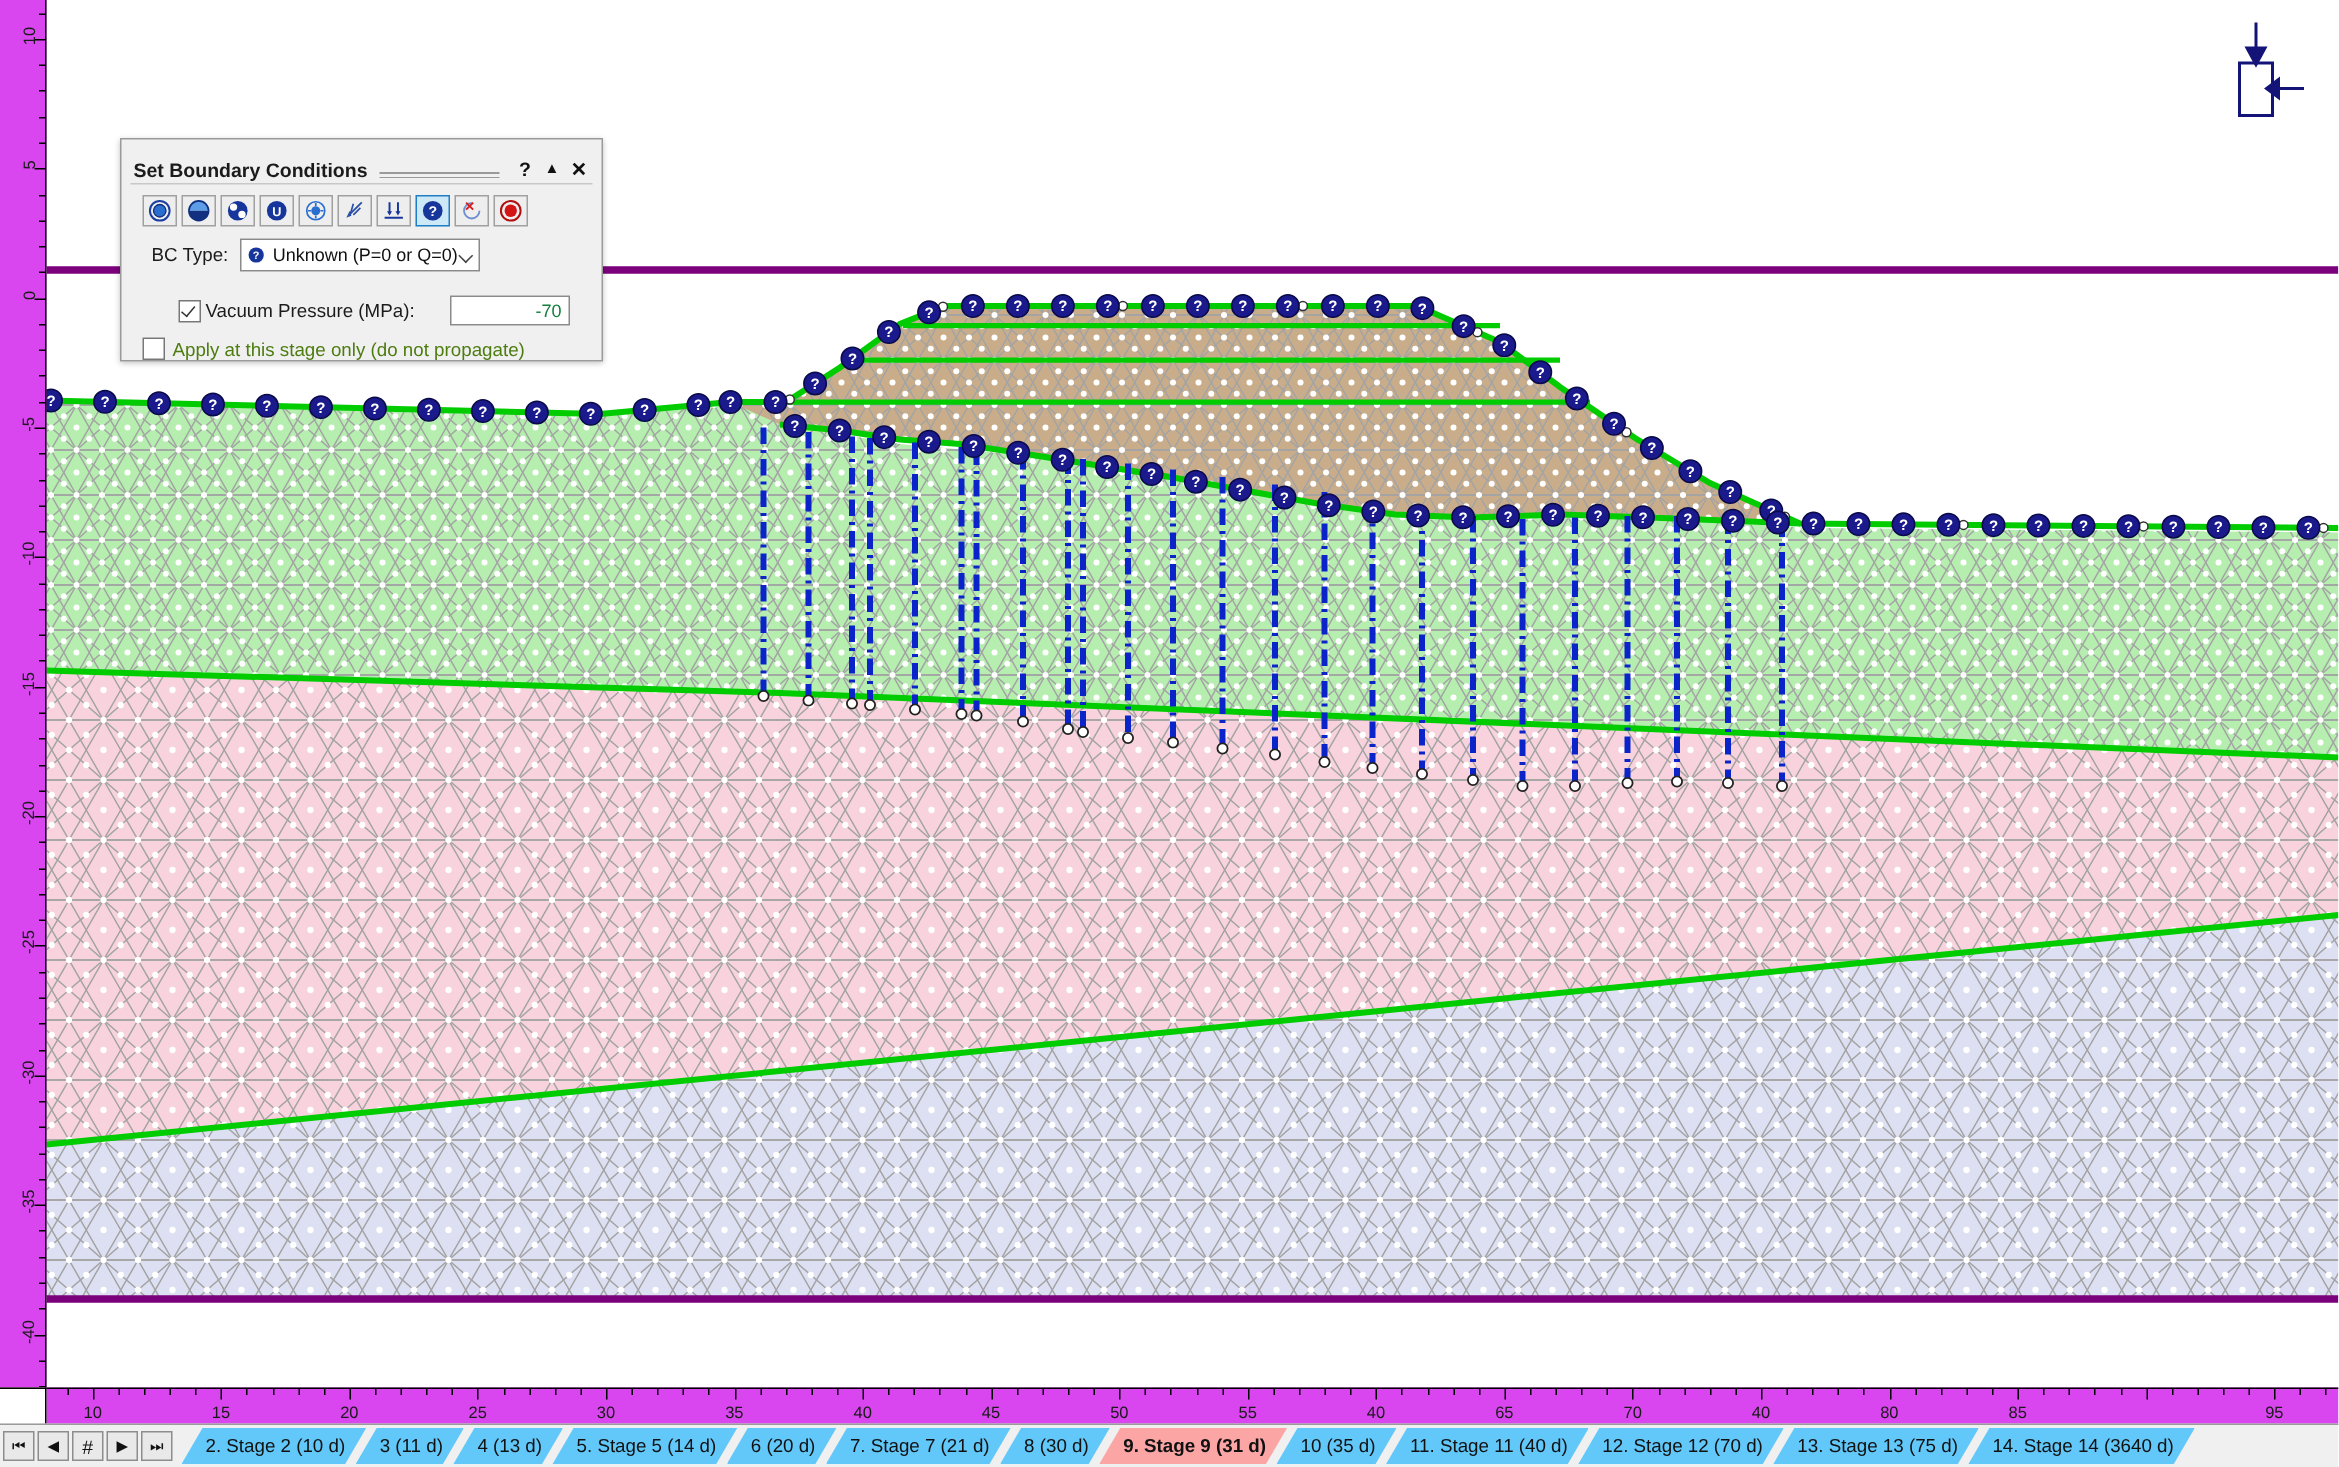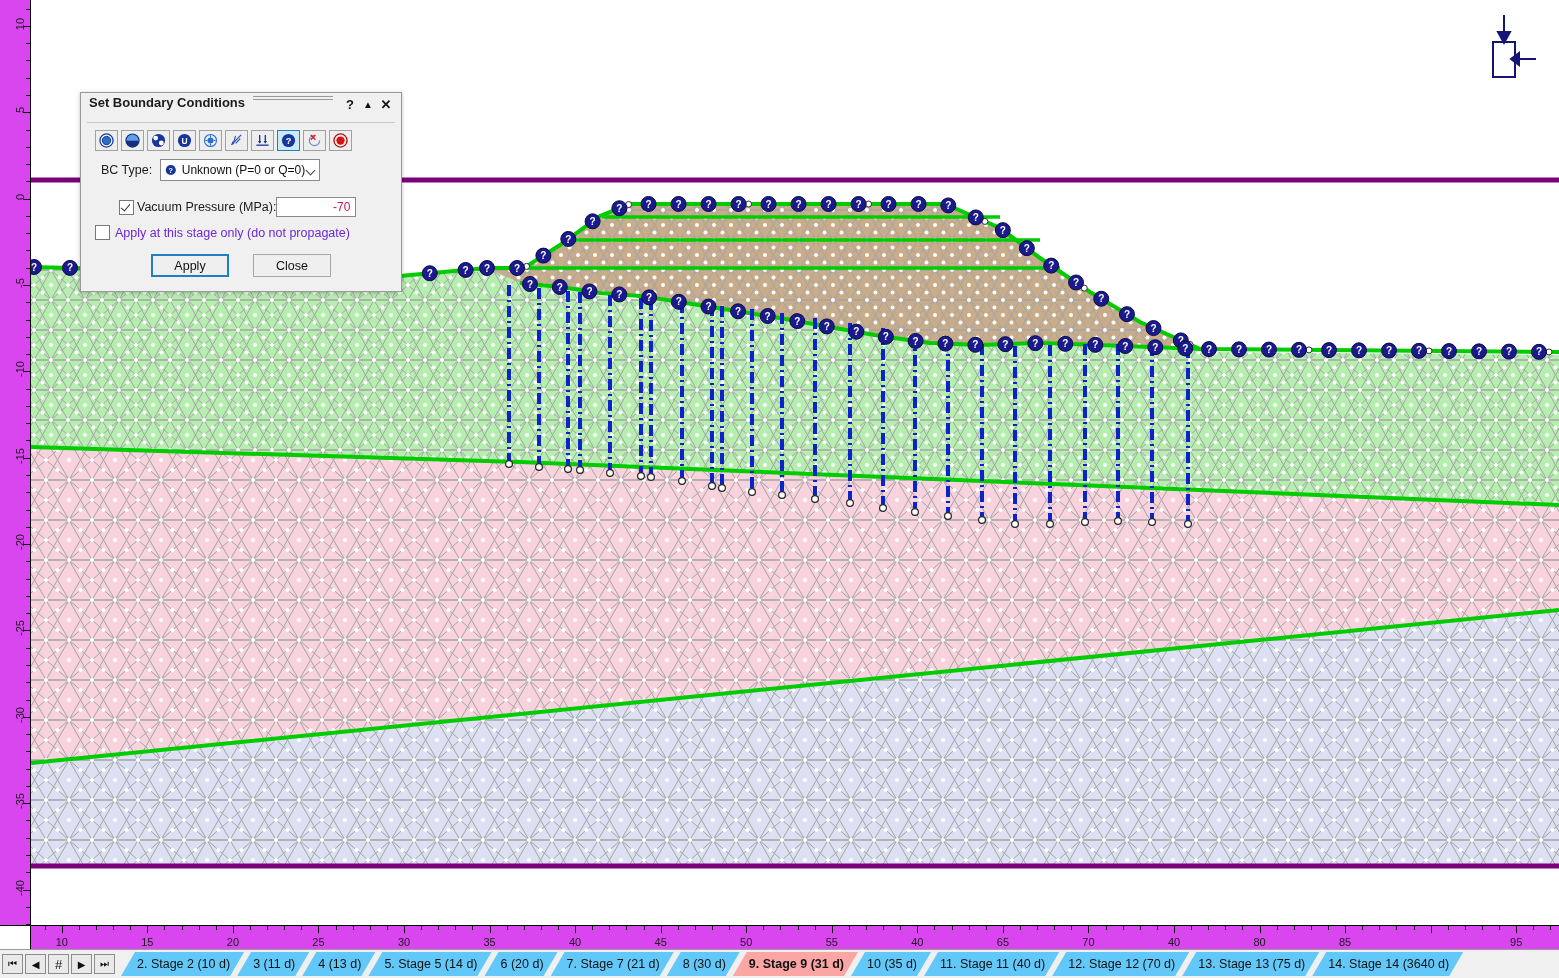--- a/index.html
+++ b/index.html
@@ -26,21 +26,21 @@
   .htick-minor{position:absolute;top:0;width:1px;height:4px;background:#000;}
   #ruler-corner{position:absolute;left:0;bottom:28px;width:30px;height:24px;background:#fff;border-top:1px solid #000;border-right:1px solid #000;}
   #left-gutter{position:absolute;left:0;top:0;width:7px;height:950px;background:#d6d6d6;border-right:1px solid #9a9a9a;}
 
   
   #axes-indicator{position:absolute;right:18px;top:12px;width:70px;height:70px;}
 
   
   #bc-dialog{position:absolute;left:80px;top:92px;width:320px;
       background:#f0f0f0;border:1px solid #9a9a9a;box-shadow:0 1px 4px rgba(0,0,0,.25);}
-  #bc-titlebar{display:flex;align-items:flex-start;height:26px;padding:2px 6px 0 8px;}
+  #bc-titlebar{display:flex;align-items:flex-end;height:26px;padding:2px 6px 0 8px;}
   #bc-title{font-size:13px;font-weight:bold;color:#1b1b1b;white-space:nowrap;}
   #bc-grip{flex:1 1 auto;height:7px;margin:0 8px;
       background:linear-gradient(to bottom,transparent 0,transparent 1px,#9a9a9a 1px,#9a9a9a 2px,transparent 2px,transparent 4px,#9a9a9a 4px,#9a9a9a 5px,transparent 5px);}
   .tb-btn{width:18px;height:18px;display:flex;align-items:center;justify-content:center;
       font-size:13px;color:#111;cursor:default;font-weight:bold;}
   #bc-sep{height:1px;background:#c8c8c8;margin:1px 6px 0 6px;}
 
   #bc-toolbar{display:flex;gap:3px;padding:7px 0 6px 14px;}
   .tool{width:23px;height:21px;border:1px solid #a0a0a0;background:#eeeeee;
       display:flex;align-items:center;justify-content:center;box-sizing:border-box;}
@@ -55,31 +55,31 @@
   #bctype-text{font-size:12px;color:#101010;margin-left:5px;flex:1 1 auto;white-space:nowrap;}
   .chev{width:12px;height:12px;flex:0 0 12px;position:relative;}
   .chev::after{content:"";position:absolute;left:2px;top:3px;width:6px;height:6px;
       border-left:1.4px solid #444;border-bottom:1.4px solid #444;transform:rotate(-45deg);}
 
   #row-vacuum{margin:16px 0 0 38px;}
   .cbox{width:13px;height:13px;border:1px solid #777;background:#fff;position:relative;flex:0 0 13px;}
   .cbox.checked::after{content:"";position:absolute;left:3px;top:1px;width:4px;height:8px;
       border-right:1.8px solid #333;border-bottom:1.8px solid #333;transform:rotate(40deg);}
   #vacuum-label{font-size:12.5px;color:#1b1b1b;margin-left:3px;}
-  #vacuum-input{margin-left:0;width:80px;height:20px;border:1px solid #8a8a8a;background:#fff;
-      font-family:"Liberation Sans",sans-serif;font-size:12px;text-align:right;padding:0 5px;box-sizing:border-box;color:#be185d;}
+  #vacuum-input{margin-left:24px;width:80px;height:20px;border:1px solid #8a8a8a;background:#fff;
+      font-family:"Liberation Sans",sans-serif;font-size:12px;text-align:right;padding:0 5px;box-sizing:border-box;color:#15803d;}
 
   #row-selmode{margin:28px 0 0 14px;}
   #selmode-select{margin-left:8px;width:130px;height:21px;border:1px solid #cacaca;background:#efefef;
       display:flex;align-items:center;padding:0 2px 0 4px;box-sizing:border-box;}
   #selmode-text{font-size:12px;color:#8f8f8f;flex:1 1 auto;white-space:nowrap;}
   .chev.dim::after{border-color:#aaa;}
 
   #row-apply-stage{margin:8px 0 0 14px;}
-  #apply-stage-label{font-size:12.5px;color:#6d28d9;margin-left:5px;}
+  #apply-stage-label{font-size:12.5px;color:#4d7c0f;margin-left:5px;}
 
   #bc-buttons{display:flex;justify-content:center;gap:24px;padding:14px 0 14px 0;}
   .dlg-btn{width:78px;height:23px;border:1px solid #a6a6a6;background:#efefef;
       font-family:"Liberation Sans",sans-serif;font-size:12.5px;color:#111;
       display:flex;align-items:center;justify-content:center;box-sizing:border-box;}
   .dlg-btn.primary{border:2px solid #1f7ec4;}
 
   
   #stage-bar{position:absolute;left:0;bottom:0;width:1559px;height:28px;background:#f0f0f0;
       border-top:1px solid #9a9a9a;display:flex;align-items:center;overflow:hidden;}
@@ -845,24 +845,20 @@
       <span id="vacuum-label">Vacuum Pressure (MPa):</span>
       <input id="vacuum-input" type="text" value="-70" style="">
     </div>
 
 
     <div class="row" id="row-apply-stage">
       <span class="cbox"></span>
       <span id="apply-stage-label">Apply at this stage only (do not propagate)</span>
     </div>
 
-    <div id="bc-buttons">
-      <div class="dlg-btn primary">Apply</div>
-      <div class="dlg-btn">Close</div>
-    </div>
   </div>
 
   <div id="stage-bar">
     <div id="stage-nav">
         <div class="nav-btn">
           <span style="font-size: 10px; color: rgb(17, 17, 17);">⏮</span>
         </div>
         <div class="nav-btn">
           <span style="font-size: 10px; color: rgb(17, 17, 17);">◀</span>
         </div>

